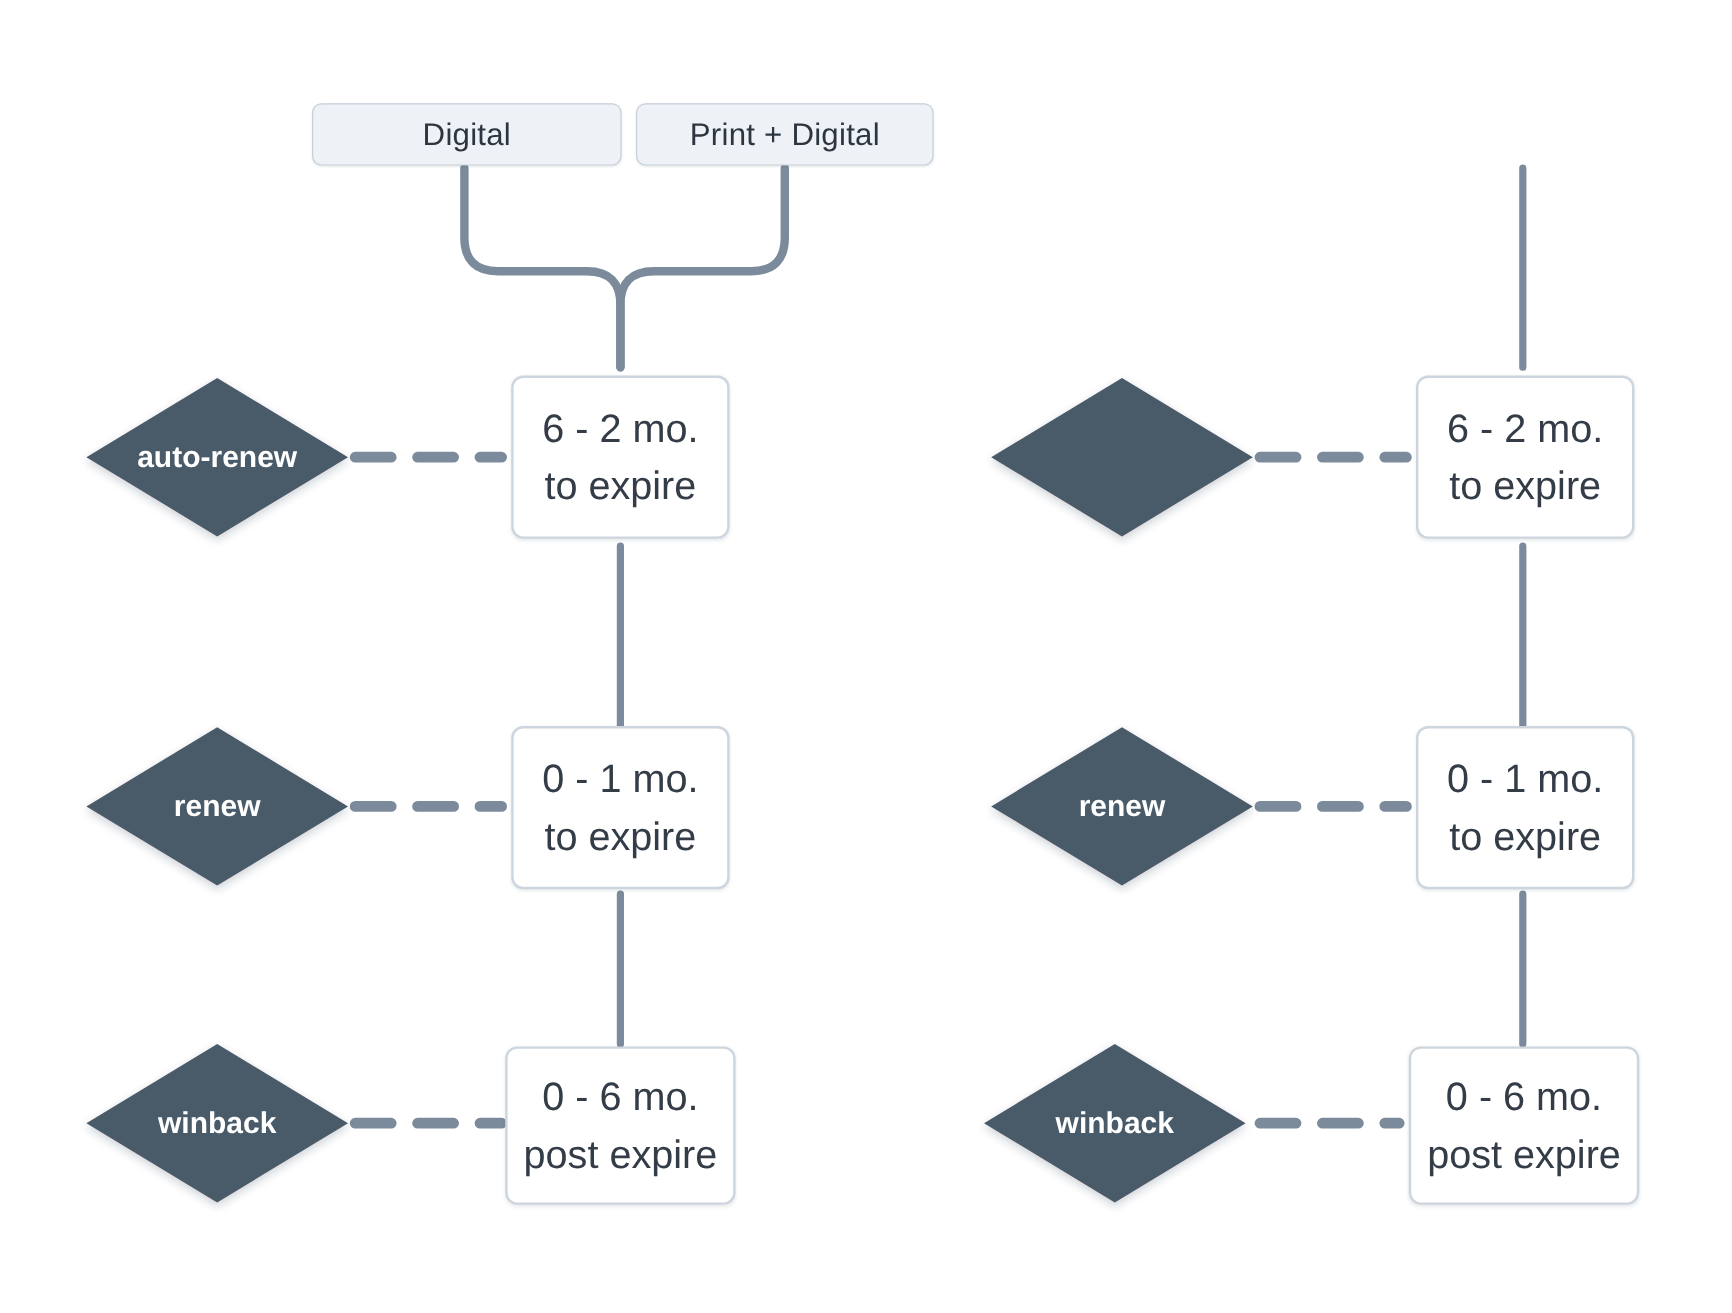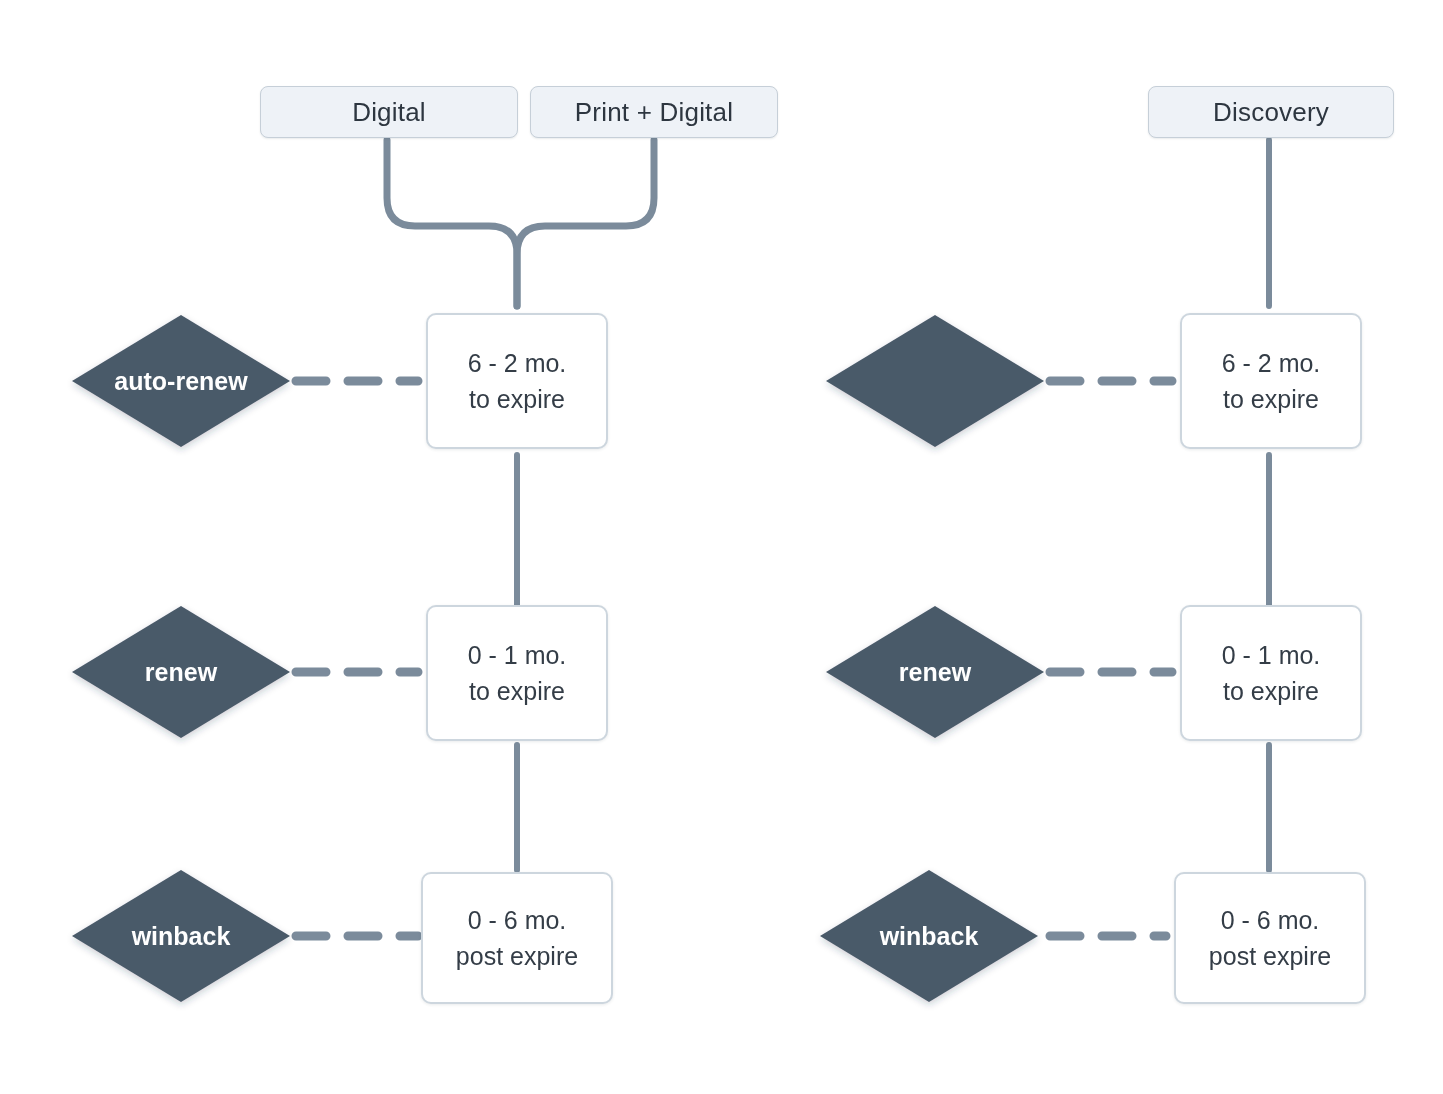--- a/index.html
+++ b/index.html
@@ -47,21 +47,21 @@
     position: absolute;
     box-sizing: border-box;
     background: #ffffff;
     border: 2px solid #cdd6de;
     border-radius: 10px;
     display: flex;
     flex-direction: column;
     align-items: center;
     justify-content: center;
     color: #343d47;
-    font-size: 25px;
+    font-size: 33px;
     line-height: 1.45;
     font-family: "Liberation Sans", sans-serif;
     box-shadow: 0 1px 3px rgba(40,55,70,0.10);
   }
   .stage-box .l1, .stage-box .l2 { display: block; white-space: nowrap; }
   
   .diamond-wrap {
     position: absolute;
     font-weight: bold;
   }
@@ -117,23 +117,20 @@
     <polygon points="929,870 1038,936 929,1002 820,936" fill="#4a5a69" filter="url(#softshadow)"></polygon>
   </svg>
 
   <div class="source-pill" style="left:260px; top:86px; width:258px; height:52px;">
     <span>Digital</span>
   </div>
   <div class="source-pill" style="left:530px; top:86px; width:248px; height:52px;text-align:right;">
     <span>Print + Digital</span>
   </div>
 
-  <div class="source-pill" style="left:1148px; top:86px; width:246px; height:52px;">
-    <span>Discovery</span>
-  </div>
 
   <div class="stage-box" style="left:426px; top:313px; width:182px; height:136px;">
     <span class="l1">6 - 2 mo.</span>
     <span class="l2">to expire</span>
   </div>
   <div class="stage-box" style="left:426px; top:605px; width:182px; height:136px;">
     <span class="l1">0 - 1 mo.</span>
     <span class="l2">to expire</span>
   </div>
   <div class="stage-box" style="left:421px; top:872px; width:192px; height:132px;">

